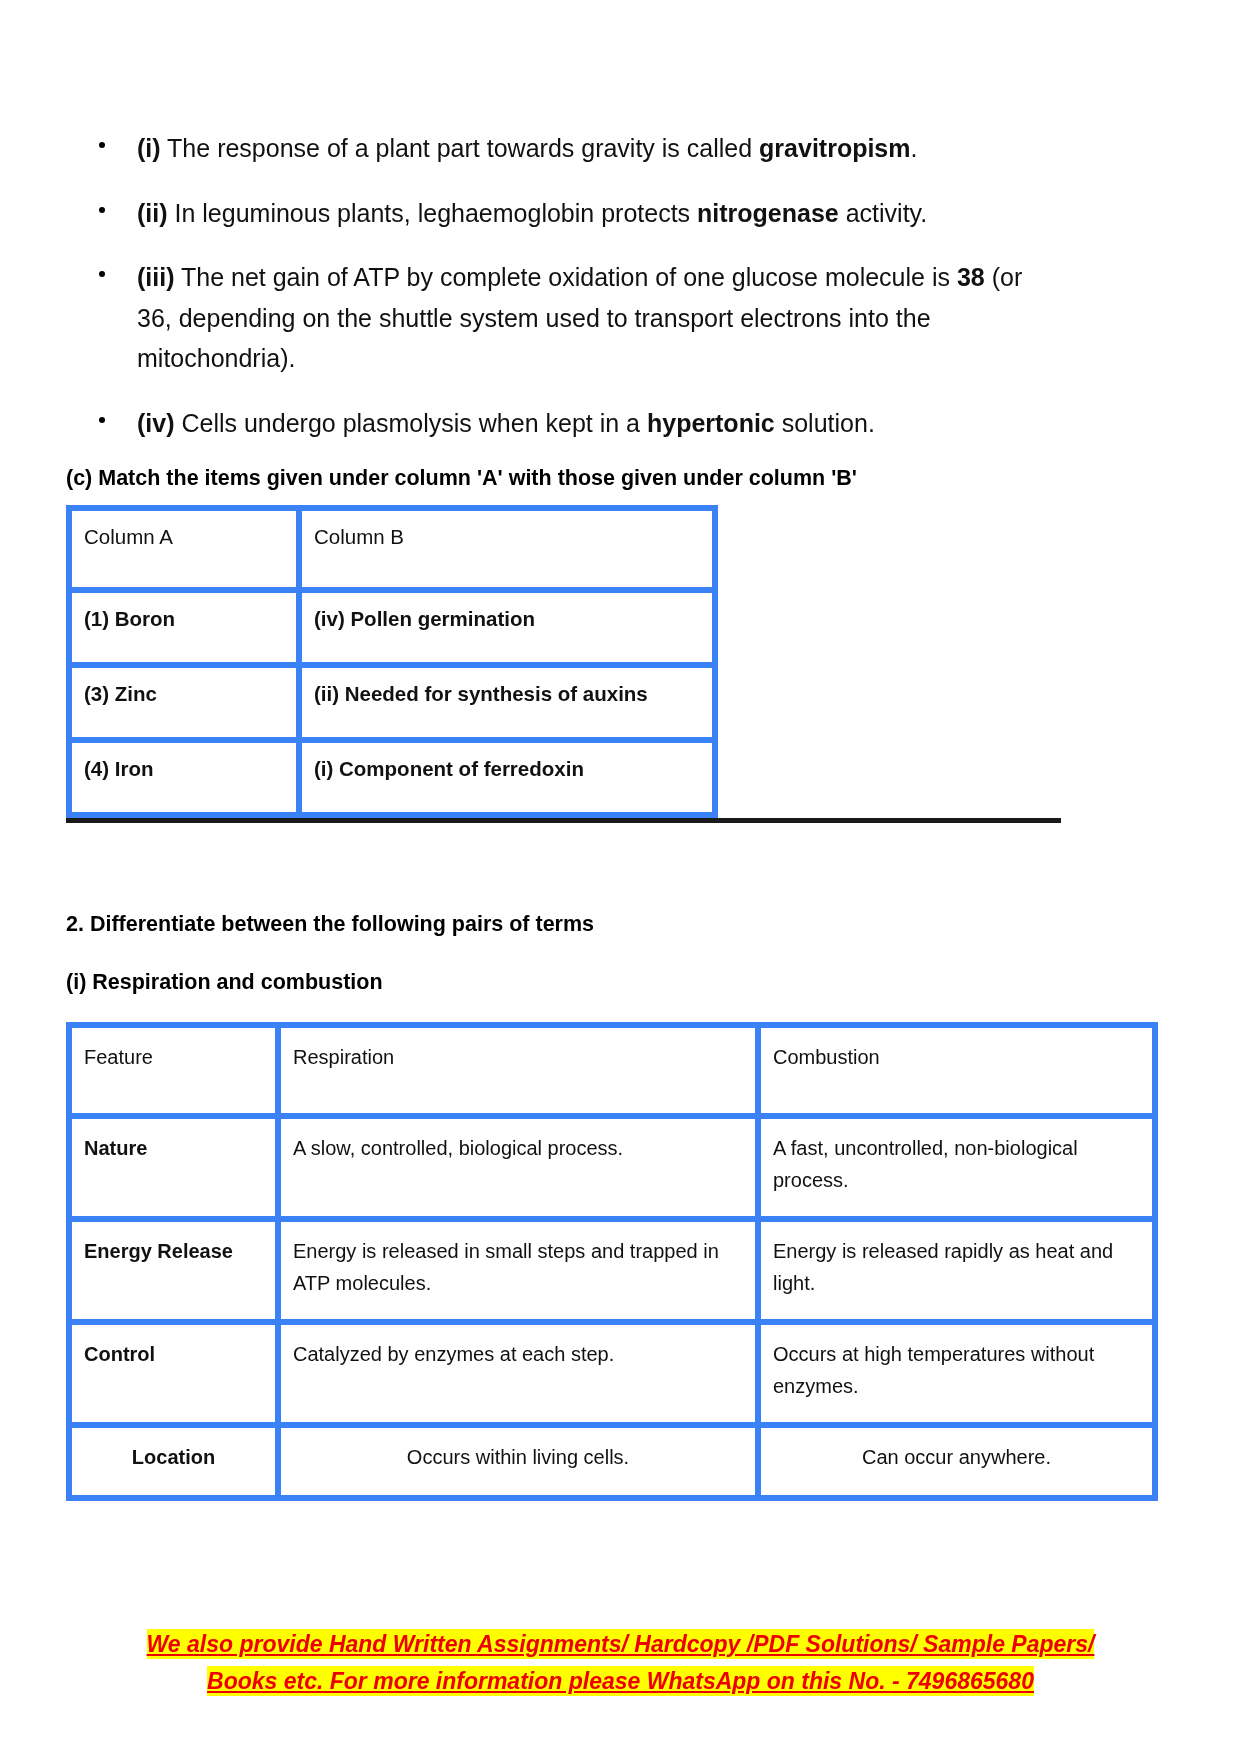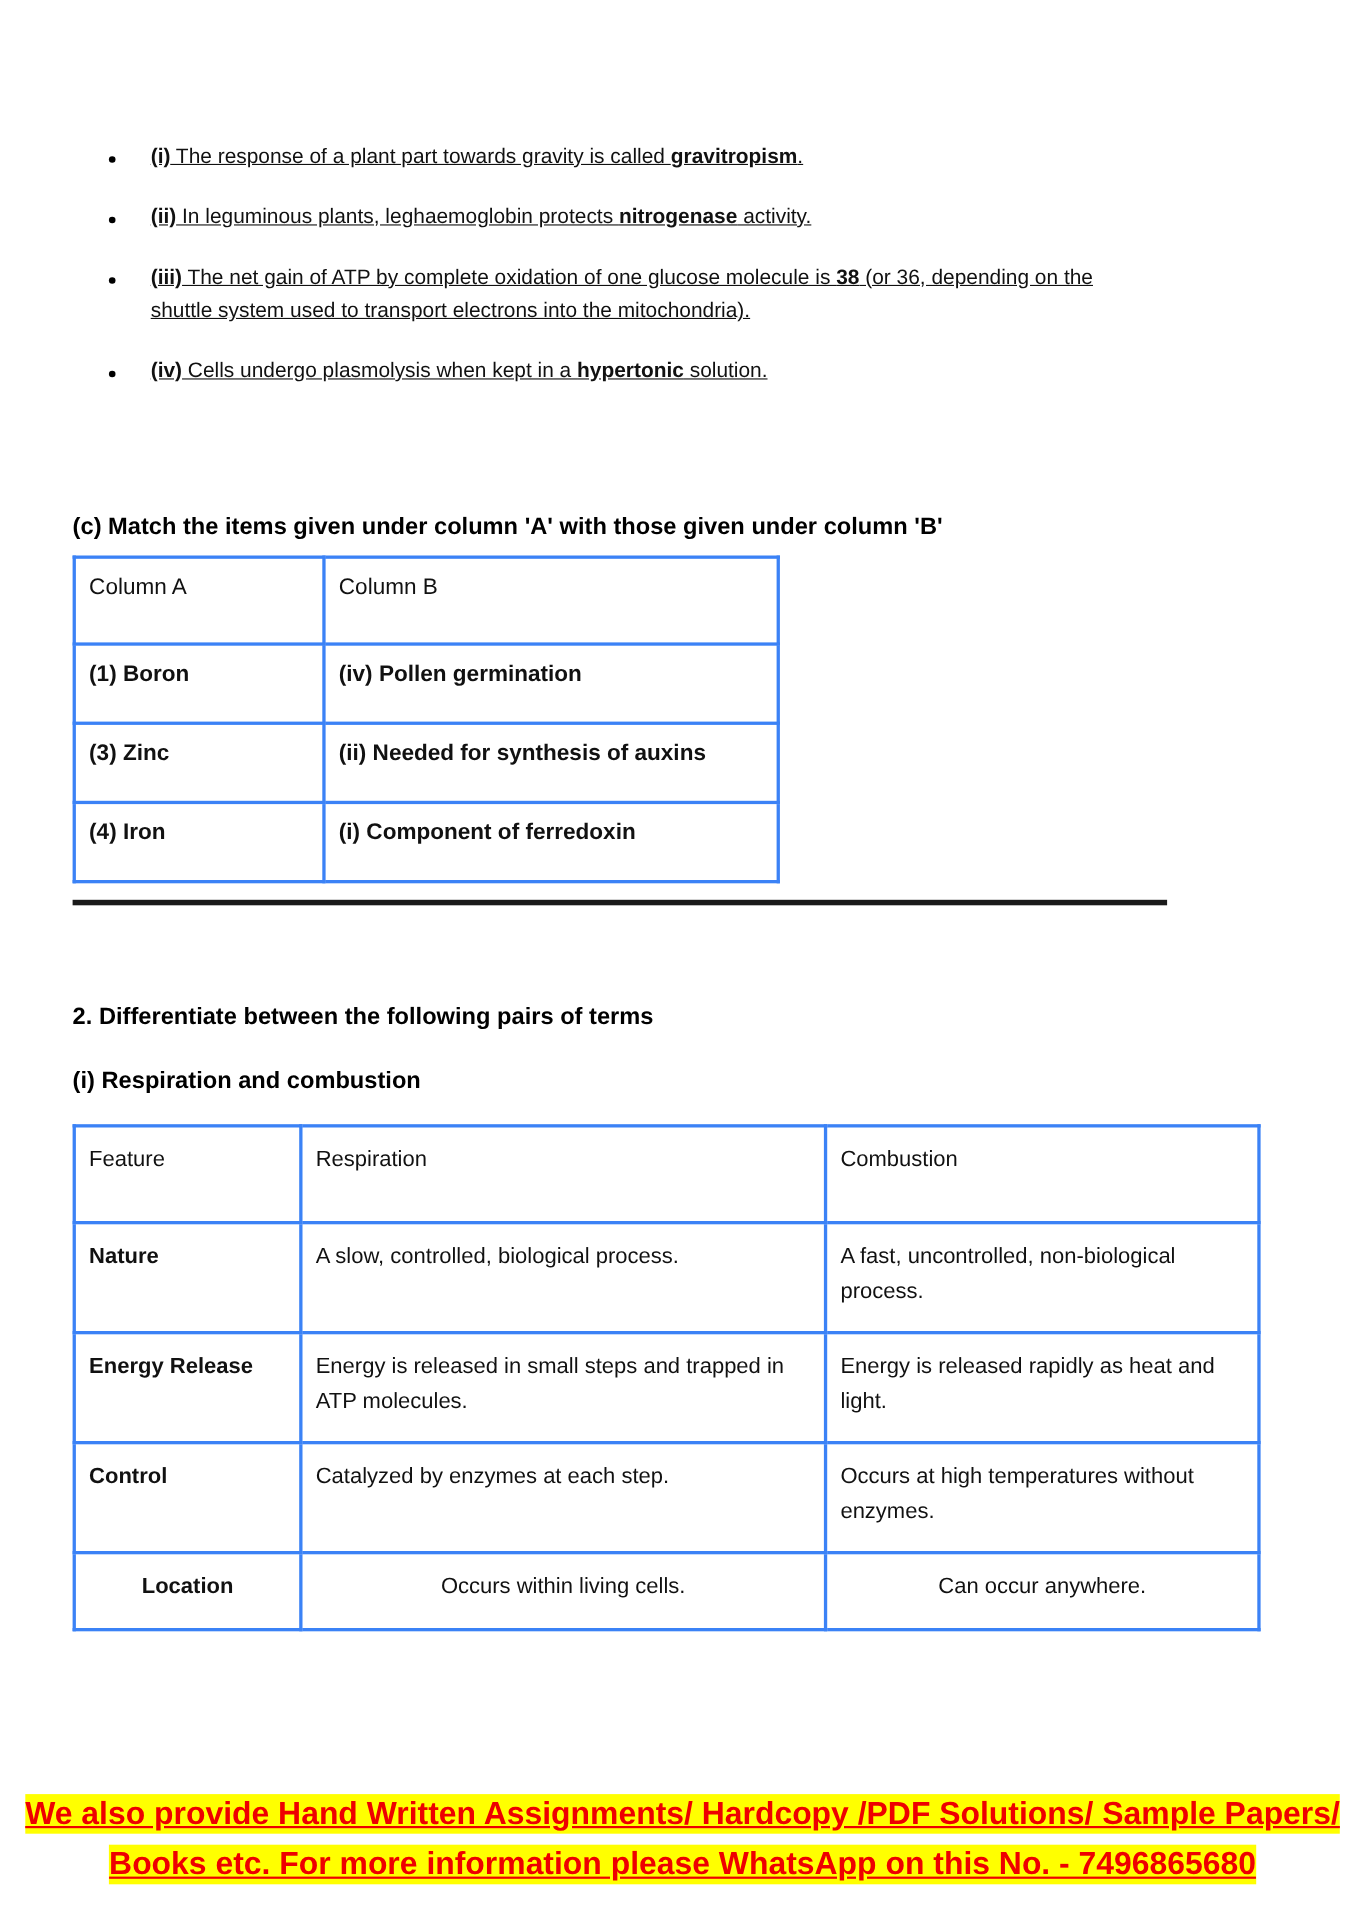--- a/index.html
+++ b/index.html
@@ -30,24 +30,23 @@
     padding: 0;
     position: absolute;
     left: 75px;
     top: 128px;
     width: 975px;
   }
   .bullet-item {
     position: relative;
     padding-left: 62px;
     margin-bottom: 24px;
-    font-size: 19px;
+    font-size: 25px;
     line-height: 1.62;
     color: #111;
-    text-decoration: underline;
   }
   .bullet-item::before {
     content: "";
     position: absolute;
     left: 24px;
     top: 14px;
     width: 6px;
     height: 6px;
     background: #000;
     border-radius: 50%;
@@ -65,21 +64,21 @@
   #heading-c { left: 66px; top: 466px; }
   #heading-2 { left: 66px; top: 912px; text-align: center; }
   #heading-2i { left: 66px; top: 970px; }
 
   
   table {
     border-collapse: collapse;
     table-layout: fixed;
   }
   .doc-table td {
-    border: 3px solid #3b82f6;
+    border: 6px solid #3b82f6;
     vertical-align: top;
     padding: 11px 12px 11px 12px;
     font-size: 20.5px;
     line-height: 1.45;
     color: #111;
   }
   #match-table {
     position: absolute;
     left: 66px;
     top: 505px;
@@ -127,21 +126,22 @@
     top: 1628px;
     width: 1241px;
     text-align: center;
     line-height: 1.45;
   }
   .promo-line {
     display: inline;
     background: #ffff00;
     color: #ee0000;
     font-weight: 700;
-    font-size: 29px;
+    font-style: italic;
+    font-size: 23px;
     text-decoration: underline;
     padding: 2px 0;
     box-decoration-break: clone;
     -webkit-box-decoration-break: clone;
   }
   .promo-row { display: block; margin-bottom: 4px; }
 </style>
 </head>
 <body>
 

